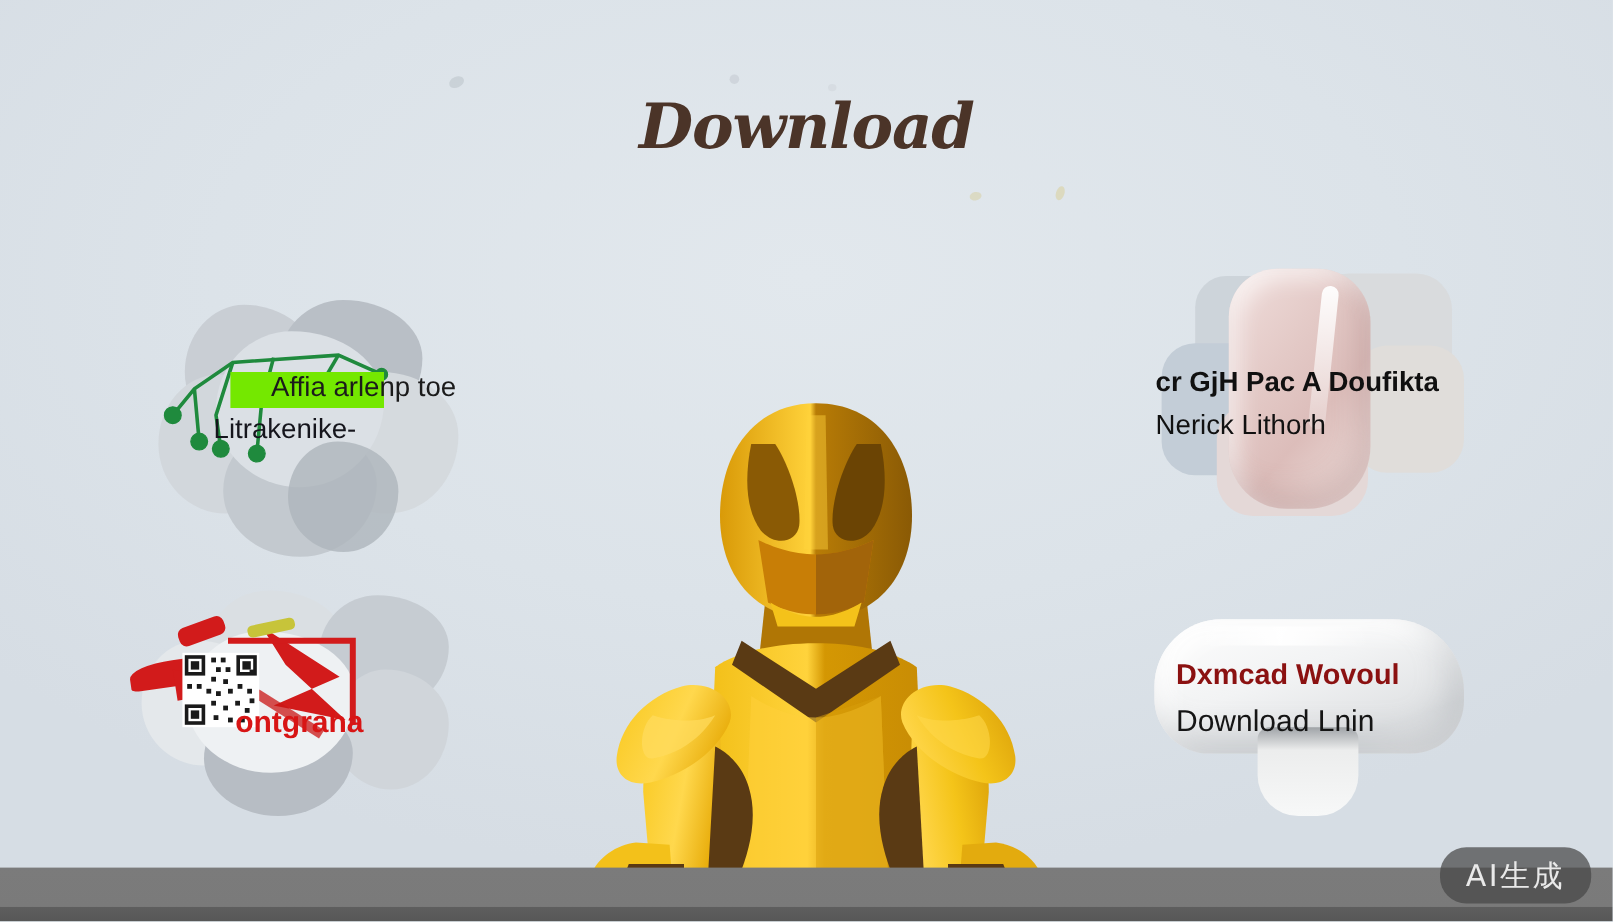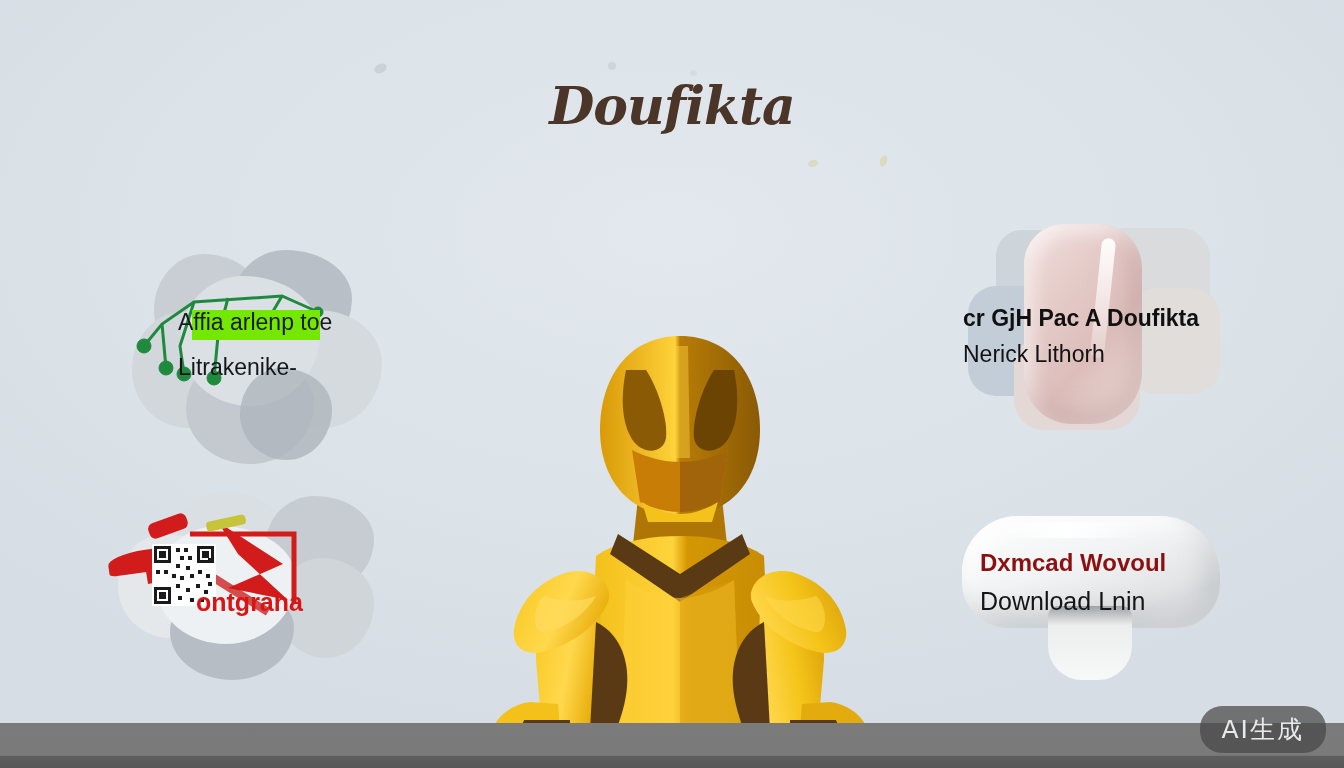--- a/index.html
+++ b/index.html
@@ -58,22 +58,22 @@
     line-height:1.25;
   }
 
   
   #tl-cluster{ left:132px; top:250px; width:250px; height:215px; }
   #tl-hl{
     position:absolute; left:60px; top:60px; width:128px; height:30px;
     background:#74e800;
   }
   #tl-text{ left:46px; top:58px; }
-  #tl-text .line1{ font-size:23px; color:#1b1b1b; font-weight:500; }
-  #tl-text .line2{ font-size:23px; color:#15151c; margin-top:16px; }
+  #tl-text .line1{ font-size:23px; color:#1b1b1b; font-weight:500;text-align:center; }
+  #tl-text .line2{ font-size:23px; color:#15151c; margin-top:6px; }
   .wire{ position:absolute; stroke:#1f8a3d; fill:none; }
 
   
   #tr-cluster{ left:968px; top:228px; width:252px; height:205px; }
   #tr-text{ left:-5px; top:76px; }
   #tr-text .line1{ font-size:23px; color:#101010; font-weight:600; }
   #tr-text .line2{ font-size:23px; color:#111; margin-top:7px; }
 
   
   #bl-cluster{ left:118px; top:492px; width:255px; height:190px; }
@@ -107,21 +107,21 @@
     color:#e9e9e9; font-size:25px; letter-spacing:2px;
     font-family:"DejaVu Sans", sans-serif;
   }
 </style>
 </head>
 <body>
 
 <div id="stage">
 
   <div class="title-block">
-    <div class="sub-title">Doufikta</div>
+    <div class="sub-title">Download</div>
   </div>
   <div class="speck" style="left:374px;top:64px;width:13px;height:9px;background:#b9c2c9;transform:rotate(-25deg);"></div>
   <div class="speck" style="left:608px;top:62px;width:8px;height:8px;background:#c2c9d0;"></div>
   <div class="speck" style="left:690px;top:70px;width:7px;height:6px;background:#cfd5da;"></div>
   <div class="speck" style="left:880px;top:155px;width:7px;height:12px;background:#d8cf9a;transform:rotate(18deg);"></div>
   <div class="speck" style="left:808px;top:160px;width:10px;height:7px;background:#d7cfa4;transform:rotate(-12deg);"></div>
 
   <div class="cluster" id="tl-cluster">
     <div class="petal" style="left:22px;top:4px;width:110px;height:112px;background:#c9ced4;"></div>
     <div class="petal" style="left:100px;top:0px;width:120px;height:108px;background:#b9bfc6;"></div>

